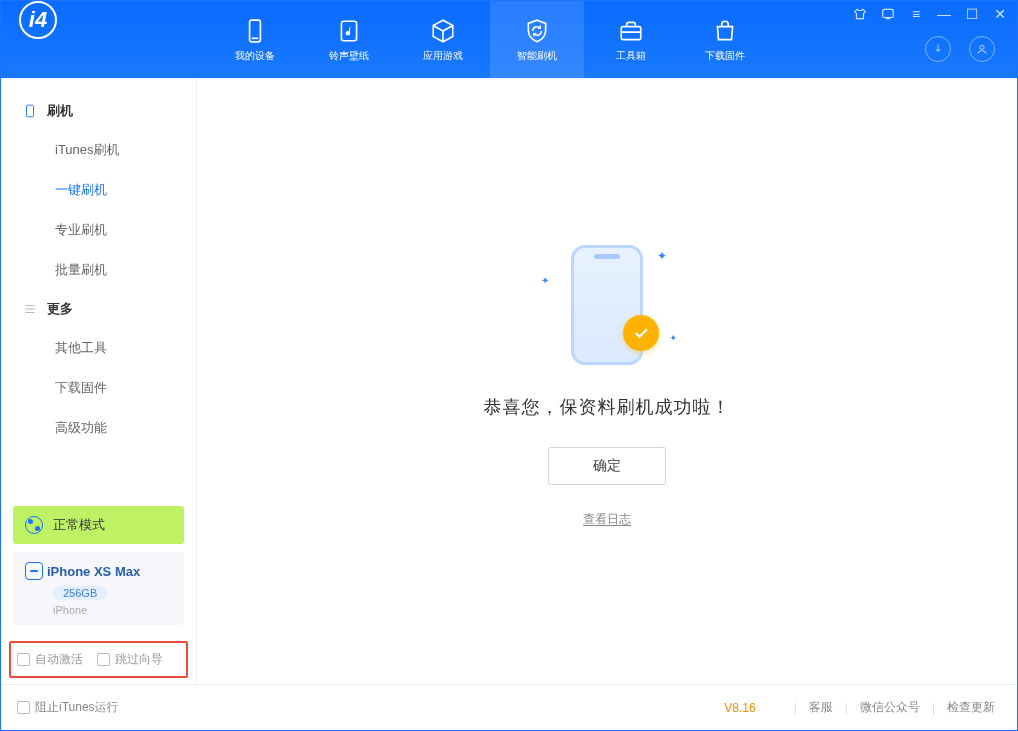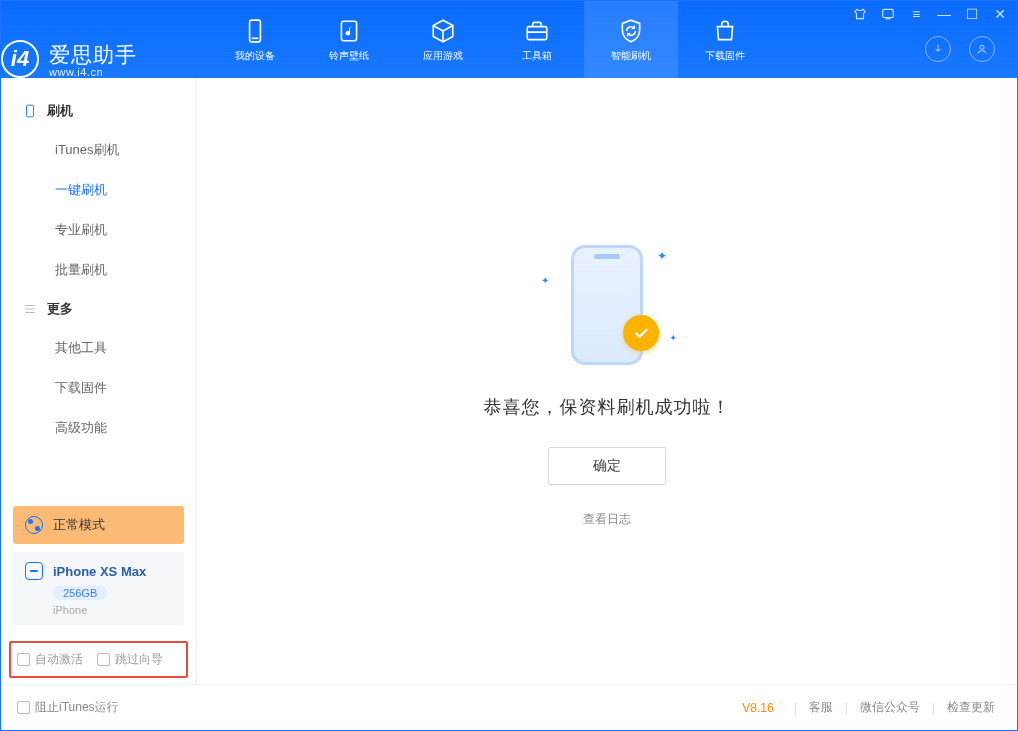--- a/index.html
+++ b/index.html
@@ -1,21 +1,21 @@
 <!DOCTYPE html>
 <html><head>
 <meta charset="utf-8">
 <style>
 * { margin: 0; padding: 0; box-sizing: border-box; font-family: "Microsoft YaHei", Arial, sans-serif; }
 body { background: #fff; }
 .window { width: 1018px; height: 731px; border: 1px solid #1a72ff; display: flex; flex-direction: column; position: relative; }
 
 
 .header { height: 77px; background: linear-gradient(180deg, #0a6cff 0%, #1878ff 100%); display: flex; align-items: stretch; color: #fff; position: relative; }
-.logo-block { width: 207px; display: flex; align-items: flex-end; gap: 10px; }
+.logo-block { width: 207px; display: flex; align-items: flex-start; padding-left: 18px; gap: 10px; }
 .logo-circle { width: 38px; height: 38px; border: 2.5px solid #fff; border-radius: 50%; display: flex; align-items: center; justify-content: center; font-size: 22px; font-weight: 700; font-style: italic; background: transparent; }
 .logo-text { display: flex; flex-direction: column; line-height: 1.1; }
 .logo-title { font-size: 21px; font-weight: 400; letter-spacing: 1px; }
 .logo-sub { font-size: 11px; opacity: .9; letter-spacing: .5px; }
 
 .nav { display: flex; align-items: stretch; }
 .nav-item { width: 94px; display: flex; flex-direction: column; align-items: center; justify-content: center; gap: 4px; cursor: pointer; font-size: 10px; position: relative; }
 .nav-item.active { background: rgba(255,255,255,.12); }
 .nav-icon { width: 28px; height: 28px; display: flex; align-items: center; justify-content: center; }
 .nav-icon svg { width: 26px; height: 26px; fill: #fff; }
@@ -31,28 +31,28 @@
 .body { flex: 1; display: flex; min-height: 0; }
 
 
 .sidebar { width: 196px; border-right: 1px solid #eef0f3; display: flex; flex-direction: column; font-size: 13px; color: #555; }
 .side-scroll { flex: 1; overflow: auto; padding-top: 14px; }
 .side-sec-hdr { display: flex; align-items: center; gap: 10px; padding: 10px 22px; color: #333; font-size: 13px; font-weight: 600; }
 .side-sec-hdr svg { width: 14px; height: 14px; }
 .side-item { padding: 11px 22px 11px 54px; cursor: pointer; color: #666; }
 .side-item.active { color: #1a72ff; }
 
-.side-status { margin: 8px 12px; background: #fdba74; border-radius: 3px; padding: 10px 12px; display: flex; align-items: center; gap: 10px; color: #333; }
+.side-status { margin: 8px 12px; background: #bef264; border-radius: 3px; padding: 10px 12px; display: flex; align-items: center; gap: 10px; color: #333; }
 .status-dot { width: 18px; height: 18px; border-radius: 50%; border: 1px solid #1a72ff; display: flex; align-items: center; justify-content: center; position: relative; }
 .status-dot::before, .status-dot::after { content: ""; position: absolute; border-radius: 50%; }
 .status-dot::before { width: 5px; height: 5px; background: #1a72ff; top: 2px; left: 2px; }
 .status-dot::after { width: 5px; height: 5px; background: #1a72ff; bottom: 2px; right: 2px; }
 
 .side-device { margin: 0 12px 10px; background: #f5f7fa; border-radius: 3px; padding: 10px 12px 8px; }
-.dev-row { display: flex; align-items: center; gap: 10px; }
+.dev-row { display: flex; align-items: center; gap: 4px; }
 .dev-icon { width: 18px; height: 18px; border: 1.5px solid #1a72ff; border-radius: 4px; display: flex; align-items: center; justify-content: center; }
 .dev-icon::after { content: ""; width: 8px; height: 2px; background: #1a72ff; border-radius: 1px; }
 .dev-name { font-weight: 700; color: #2a5db0; font-size: 13px; }
 .dev-cap { margin: 6px 0 2px 28px; display: inline-block; background: #e3eeff; color: #3b82e6; border-radius: 10px; padding: 1px 10px; font-size: 11px; }
 .dev-type { margin-left: 28px; color: #aaa; font-size: 11px; }
 
 .side-options { margin: 6px 8px; border: 2px solid #e74c3c; border-radius: 2px; padding: 8px 6px; display: flex; gap: 14px; align-items: center; }
 .opt { display: flex; align-items: center; gap: 5px; color: #999; font-size: 12px; cursor: pointer; }
 .opt .cb { width: 13px; height: 13px; border: 1px solid #bbb; border-radius: 2px; }
 
@@ -63,42 +63,38 @@
 .phone::before { content:""; position:absolute; top:6px; left:50%; transform:translateX(-50%); width:26px; height:5px; background:#a8c8ff; border-radius:3px; }
 .check-badge { position:absolute; right:18px; bottom:24px; width:36px; height:36px; background:#ffb300; border-radius:50%; display:flex; align-items:center; justify-content:center; box-shadow:0 2px 6px rgba(255,179,0,.4); }
 .check-badge svg { width:18px; height:18px; stroke:#fff; stroke-width:3; fill:none; }
 .spark { position:absolute; font-size:18px; color:#2b8bff; }
 .spark.s1 { top:40px; left:4px; font-size:10px; }
 .spark.s2 { top:14px; right:10px; font-size:12px; }
 .spark.s3 { bottom:32px; right:0; font-size:9px; }
 
 .success-text { font-size: 18px; color: #333; letter-spacing: 1px; }
 .ok-btn { margin-top: 8px; border: 1px solid #d5d9de; background: #fff; padding: 9px 44px; font-size: 14px; color: #444; cursor: pointer; border-radius: 2px; }
-.log-link { margin-top: 6px; font-size: 12px; color: #888; cursor: pointer; text-underline-offset: 2px; }
+.log-link { margin-top: 6px; font-size: 12px; color: #888; cursor: pointer; text-decoration: underline; text-underline-offset: 2px; }
 
 
 .footer { height: 46px; border-top: 1px solid #eef0f3; display: flex; align-items: center; padding: 14px 16px; font-size: 12px; color: #888; }
 .footer .opt { color: #888; }
 .footer-spacer { flex: 1; }
-.ver { color: #ff8a00; margin-right: 14px; }
+.ver { color: #ff8a00; margin-right: 32px; }
 .flink { color: #888; padding: 0 6px; cursor: pointer; }
 .fsep { color: #ddd; padding: 0 6px; }
 </style>
 </head>
 <body>
 
 <div class="window">
 
   <div class="header">
     <div class="logo-block">
       <div class="logo-circle">i4</div>
-      <div class="logo-text">
-        <span class="logo-title">爱思助手</span>
-        <span class="logo-sub">www.i4.cn</span>
-      </div>
     </div>
 
     <div class="nav">
       <div class="nav-item">
         <span class="nav-icon">
             <svg viewBox="0 0 24 24">
               <rect x="7" y="2" width="10" height="20" rx="2" fill="none" stroke="#fff" stroke-width="1.5"></rect>
               <rect x="9" y="18" width="6" height="1.5" fill="#fff"></rect>
             </svg>
           </span>
@@ -114,39 +110,39 @@
         <span>铃声壁纸</span>
       </div>
       <div class="nav-item">
         <span class="nav-icon">
             <svg viewBox="0 0 24 24">
               <path d="M12 2l9 5v10l-9 5-9-5V7z" fill="none" stroke="#fff" stroke-width="1.5"></path>
               <path d="M3 7l9 5 9-5M12 12v10" stroke="#fff" stroke-width="1.5" fill="none"></path>
             </svg>
           </span>
         <span>应用游戏</span>
-      </div>
-      <div class="nav-item">
-        <span class="nav-icon">
-            <svg viewBox="0 0 24 24">
-              <rect x="3" y="8" width="18" height="12" rx="1.5" fill="none" stroke="#fff" stroke-width="1.5"></rect>
-              <path d="M8 8V6a2 2 0 012-2h4a2 2 0 012 2v2M3 13h18" stroke="#fff" stroke-width="1.5" fill="none"></path>
-            </svg>
-          </span>
-        <span>工具箱</span>
       </div>
       <div class="nav-item active">
         <span class="nav-icon">
             <svg viewBox="0 0 24 24">
               <path d="M12 2l8 3v6c0 5-3.5 9-8 11-4.5-2-8-6-8-11V5z" fill="none" stroke="#fff" stroke-width="1.5"></path>
               <path d="M8 12a4 4 0 017-2.6M16 12a4 4 0 01-7 2.6" fill="none" stroke="#fff" stroke-width="1.3"></path>
               <path d="M15 7v2.4h-2.4M9 17v-2.4h2.4" fill="none" stroke="#fff" stroke-width="1.3"></path>
             </svg>
           </span>
         <span>智能刷机</span>
+      </div>
+      <div class="nav-item">
+        <span class="nav-icon">
+            <svg viewBox="0 0 24 24">
+              <rect x="3" y="8" width="18" height="12" rx="1.5" fill="none" stroke="#fff" stroke-width="1.5"></rect>
+              <path d="M8 8V6a2 2 0 012-2h4a2 2 0 012 2v2M3 13h18" stroke="#fff" stroke-width="1.5" fill="none"></path>
+            </svg>
+          </span>
+        <span>工具箱</span>
       </div>
       <div class="nav-item">
         <span class="nav-icon">
             <svg viewBox="0 0 24 24">
               <path d="M5 8h14l-1 12H6z" fill="none" stroke="#fff" stroke-width="1.5"></path>
               <path d="M9 8V6a3 3 0 016 0v2" fill="none" stroke="#fff" stroke-width="1.5"></path>
             </svg>
           </span>
         <span>下载固件</span>
       </div>

